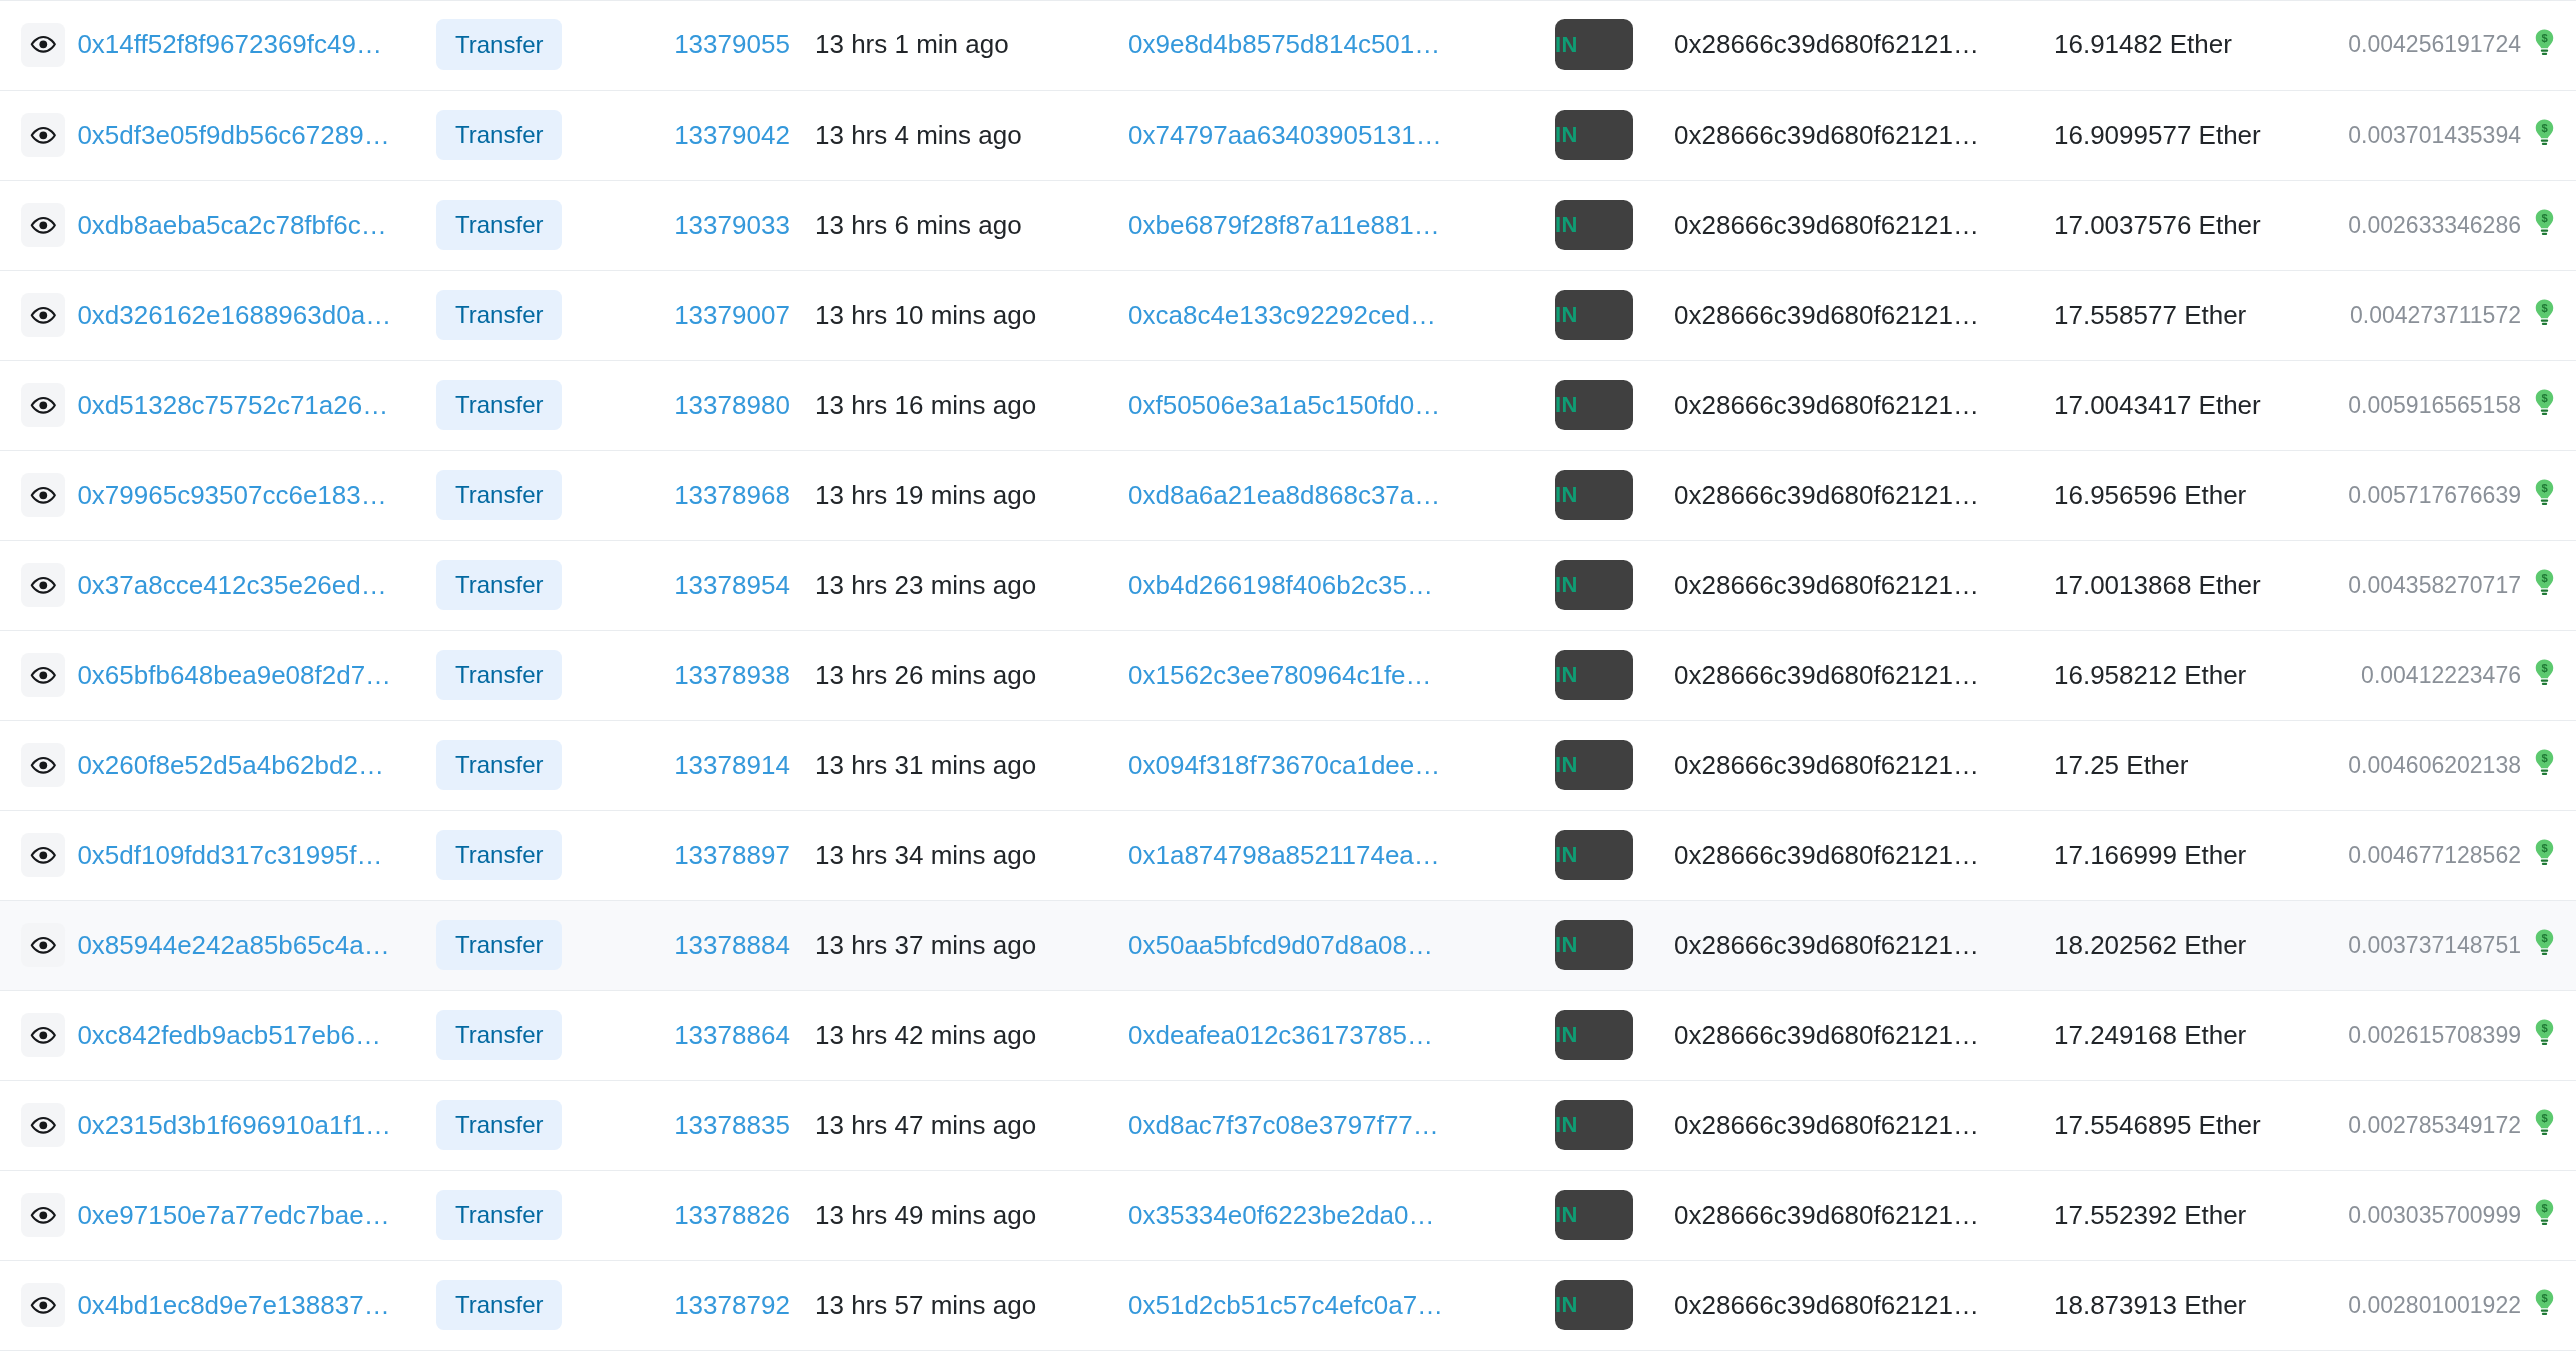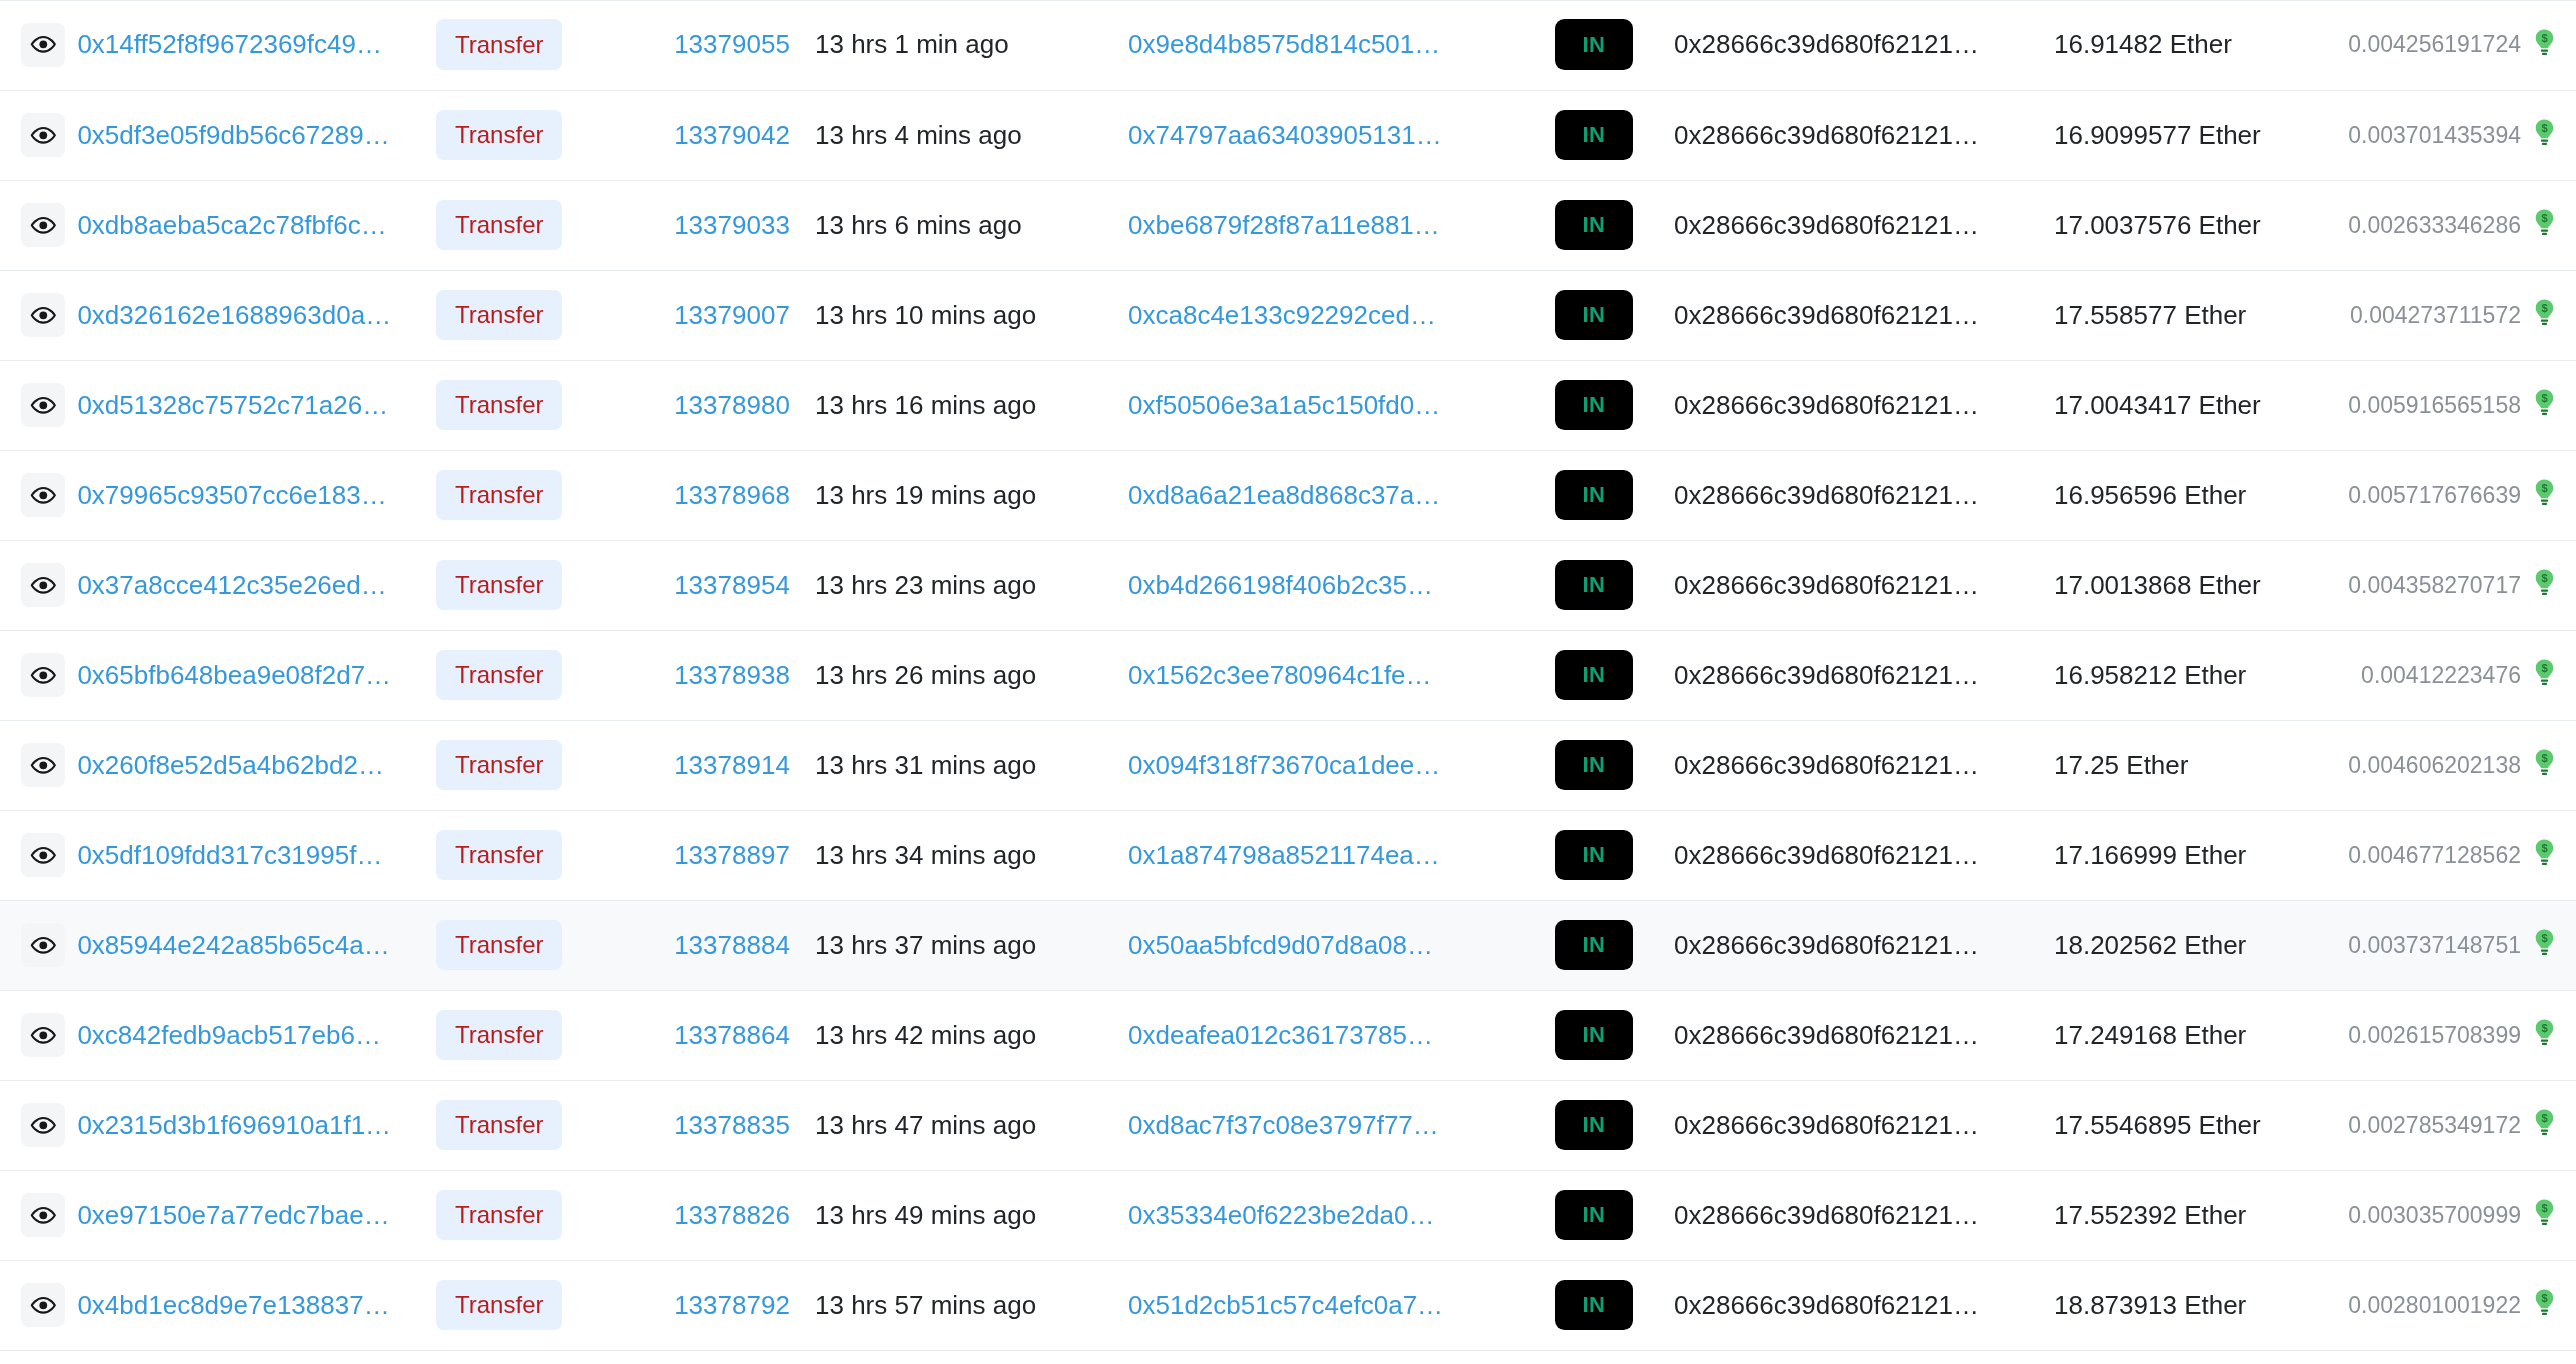--- a/index.html
+++ b/index.html
@@ -74,38 +74,38 @@
     text-decoration: none;
     font-size: 26px;
     cursor: pointer;
   }
   .hash-link { padding-left: 11.4px; }
   .addr-link { padding-left: 0px; }
 
   .method-badge {
     display: inline-block;
     background: #e7f1fd;
-    color: #b91c1c;
+    color: #0369a1;
     border-radius: 7.6px;
     font-size: 24px;
     padding: 11.4px 19px;
     text-align: center;
     min-width: 126px;
   }
 
   .dir-badge {
     display: inline-block;
-    background: #000000;
+    background: #404040;
     color: #0f9d74;
     border-radius: 9.5px;
     font-size: 22px;
     font-weight: bold;
     padding: 12.3px 0;
     width: 78px;
-    text-align: center;
+    text-align: left;
     letter-spacing: 0.5px;
   }
 
   .value-cell { color: #212529; font-size: 26px; }
 
   .fee-cell {
     color: #8a9098;
     font-size: 23px;
     display: flex;
     align-items: center;

